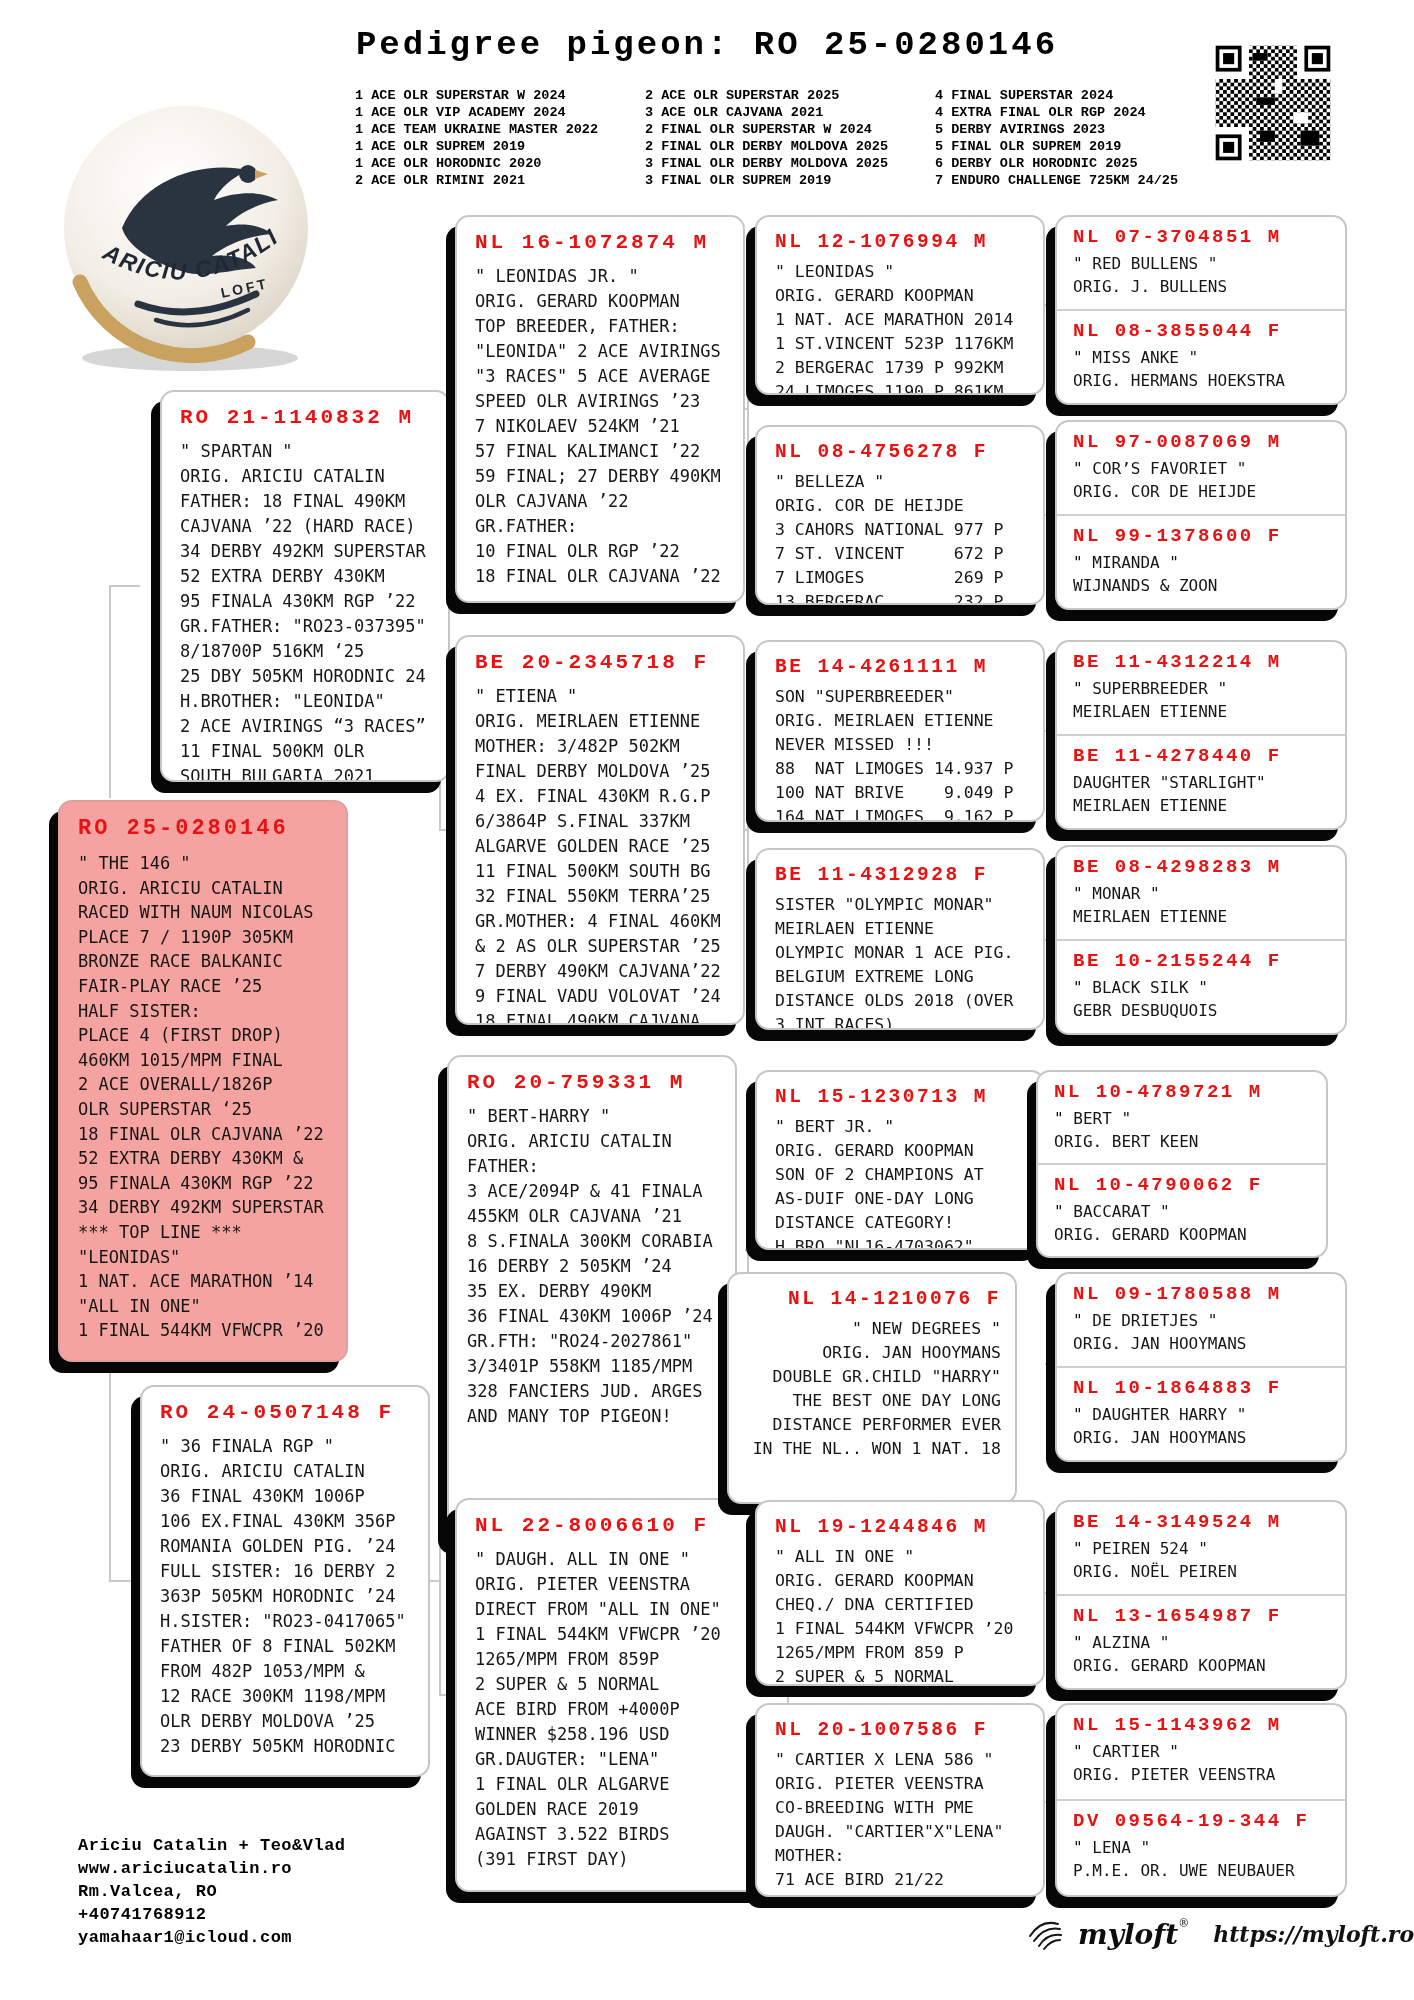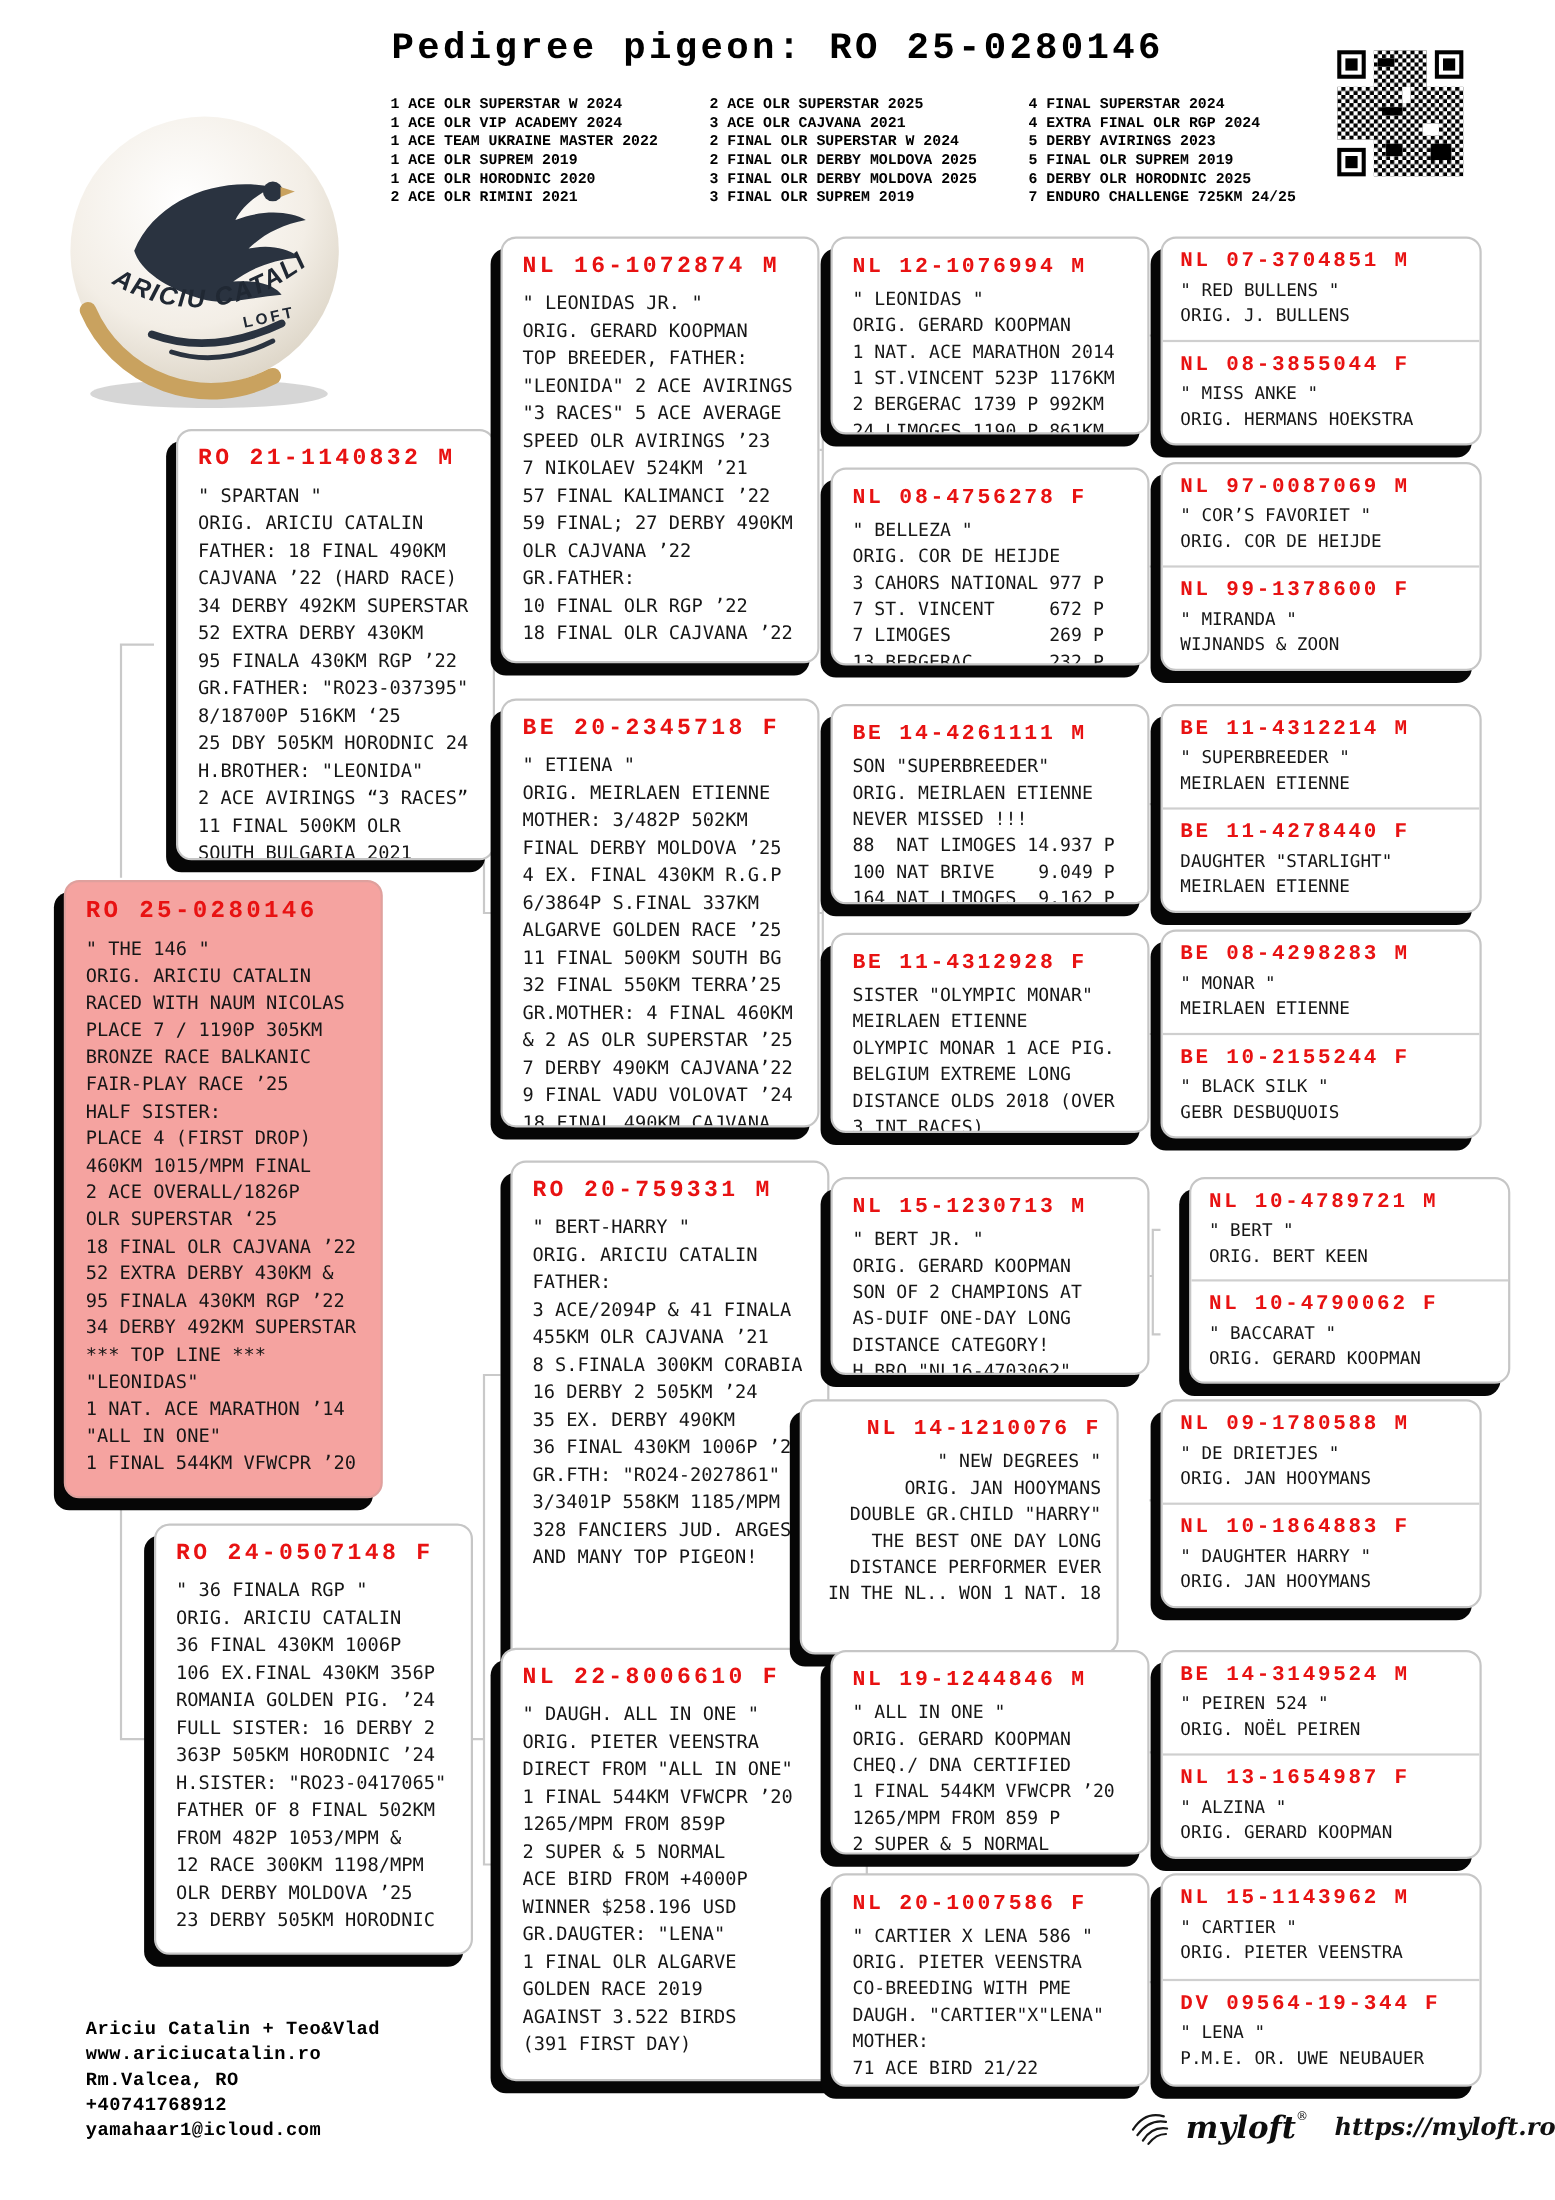--- a/index.html
+++ b/index.html
@@ -223,21 +223,21 @@
 6/3864P S.FINAL 337KM
 ALGARVE GOLDEN RACE ’25
 11 FINAL 500KM SOUTH BG
 32 FINAL 550KM TERRA’25
 GR.MOTHER: 4 FINAL 460KM
 &amp; 2 AS OLR SUPERSTAR ’25
 7 DERBY 490KM CAJVANA’22
 9 FINAL VADU VOLOVAT ’24
 18 FINAL 490KM CAJVANA</div>
   </div>
-  <div class="pbox" style="left:464px;top:1055px;width:290px;height:488px;">
+  <div class="pbox" style="left:447px;top:1055px;width:290px;height:488px;">
     <div class="ring">RO 20-759331 M</div>
     <div class="body">" BERT-HARRY "
 ORIG. ARICIU CATALIN
 FATHER:
 3 ACE/2094P &amp; 41 FINALA
 455KM OLR CAJVANA ’21
 8 S.FINALA 300KM CORABIA
 16 DERBY 2 505KM ’24
 35 EX. DERBY 490KM
 36 FINAL 430KM 1006P ’24
@@ -377,21 +377,21 @@
       <div class="ring">BE 08-4298283 M</div>
       <div class="body">" MONAR "
 MEIRLAEN ETIENNE</div>
     </div>
     <div class="sub">
       <div class="ring">BE 10-2155244 F</div>
       <div class="body">" BLACK SILK "
 GEBR DESBUQUOIS</div>
     </div>
   </div>
-  <div class="pgroup" style="left:1081px;top:1070px;height:188px;">
+  <div class="pgroup" style="left:1036px;top:1070px;height:188px;">
     <div class="sub">
       <div class="ring">NL 10-4789721 M</div>
       <div class="body">" BERT "
 ORIG. BERT KEEN</div>
     </div>
     <div class="sub">
       <div class="ring">NL 10-4790062 F</div>
       <div class="body">" BACCARAT "
 ORIG. GERARD KOOPMAN</div>
     </div>

